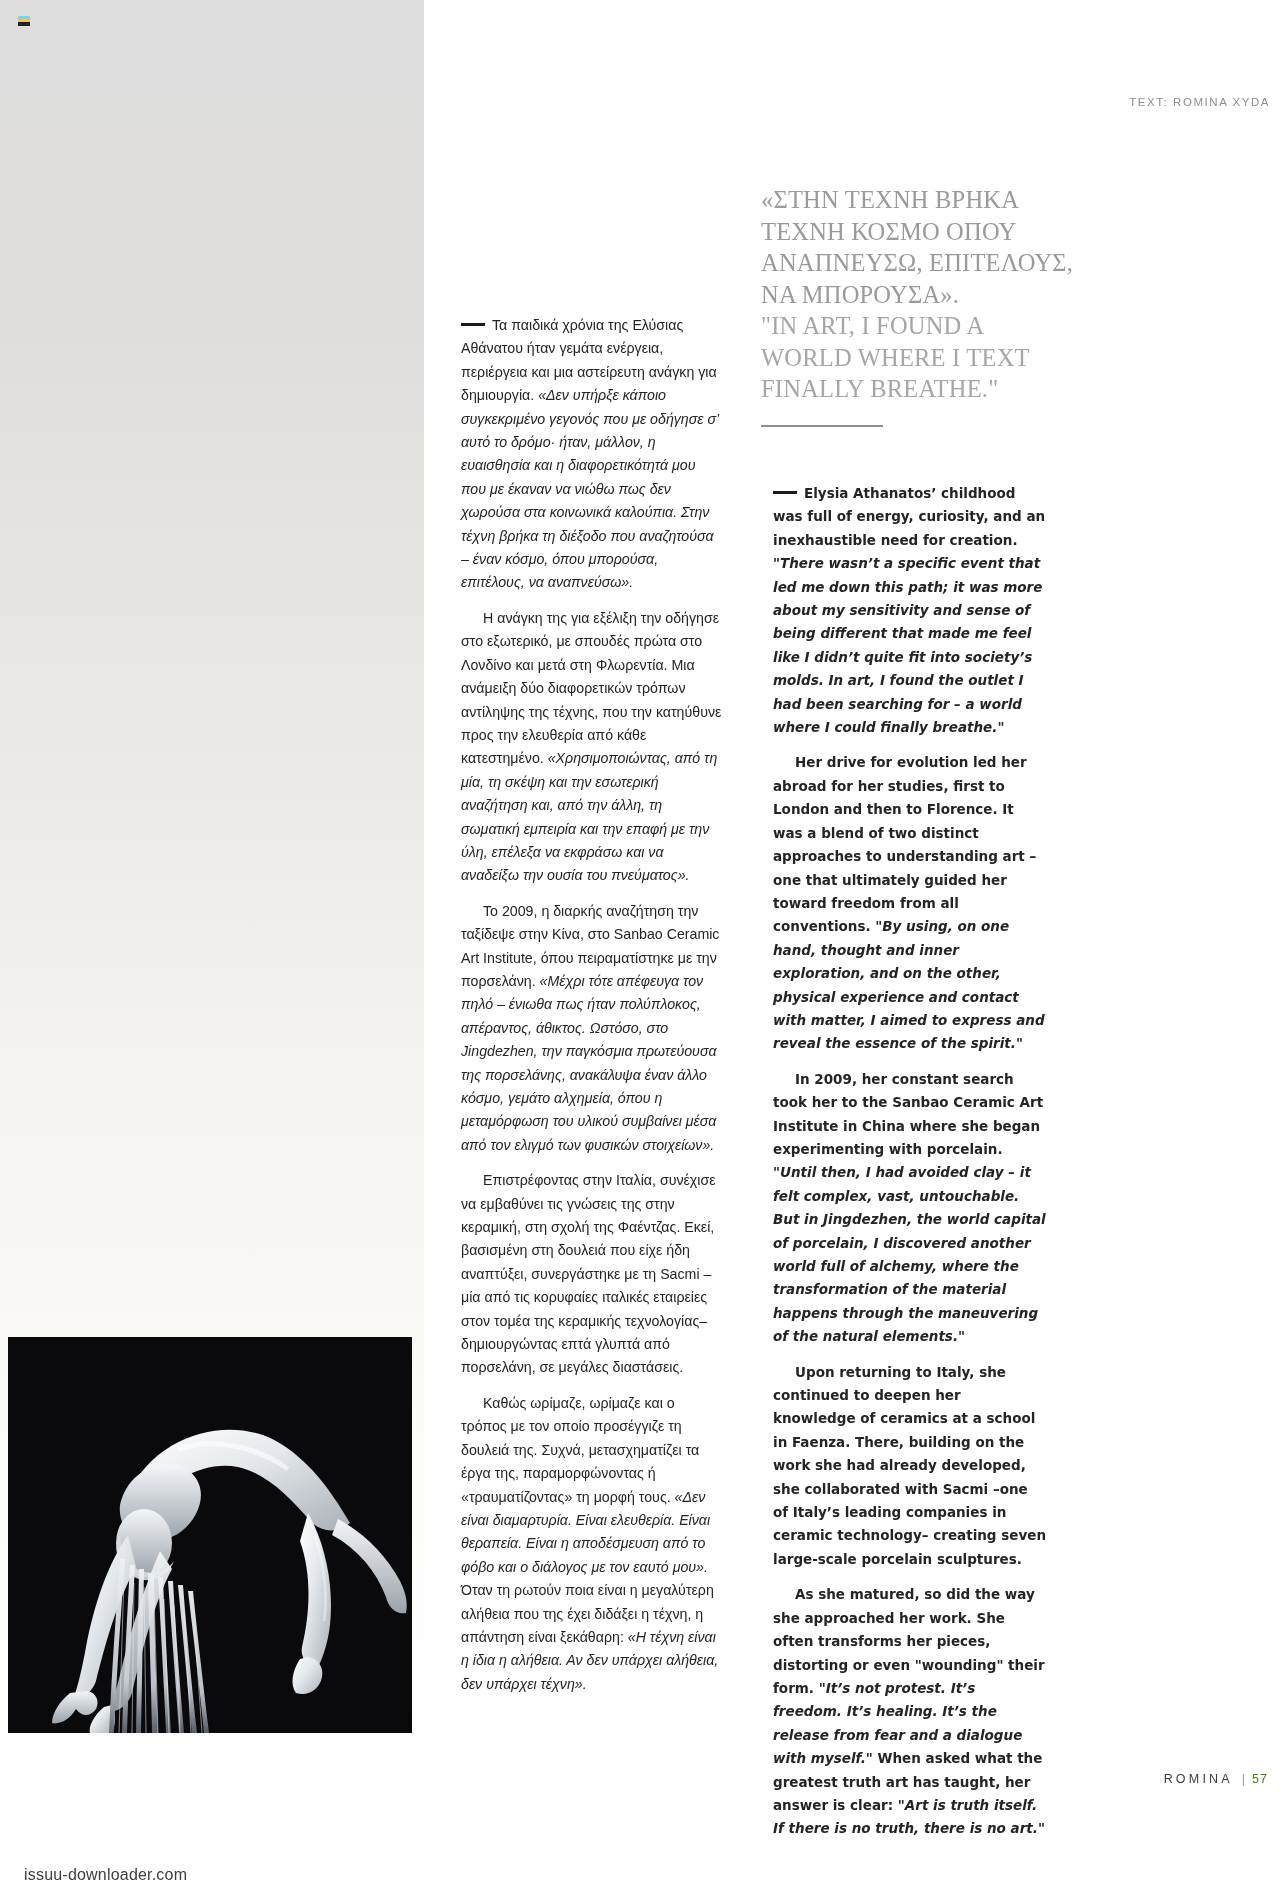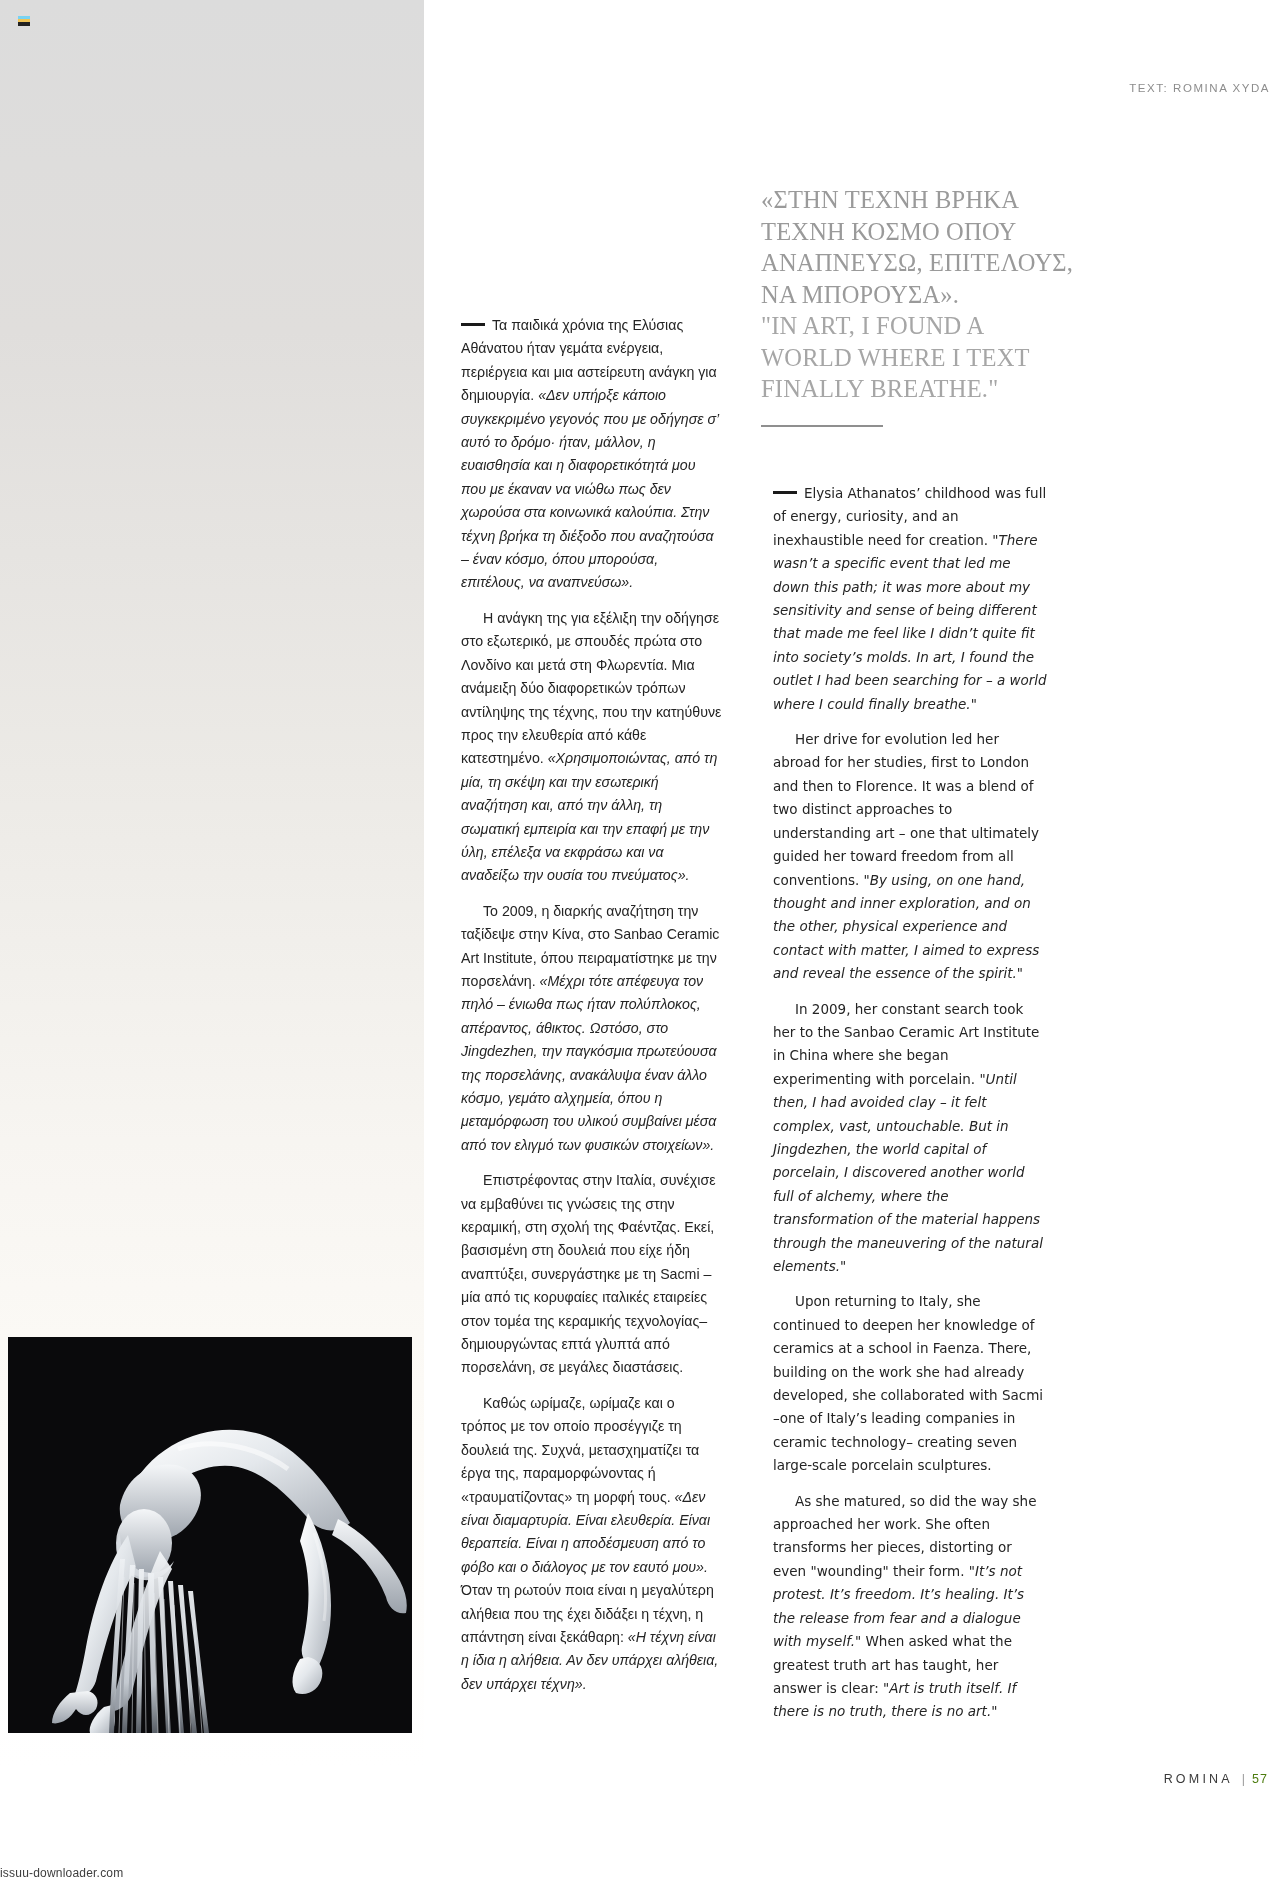--- a/index.html
+++ b/index.html
@@ -22,21 +22,21 @@
   }
 
   .top-artifact{
     position:absolute;left:18px;top:16px;width:12px;height:10px;
     background:linear-gradient(180deg,#6fd2f5 0%,#6fd2f5 32%,#f2c14a 33%,#f2c14a 62%,#111 63%,#111 100%);
     opacity:.92;
   }
 
   
   .runhead{
-    position:absolute;right:10px;top:82px;
+    position:absolute;right:10px;top:96px;
     font-size:11.5px;letter-spacing:1.55px;color:#8d8d8d;
     font-weight:400;white-space:nowrap;
   }
 
   
   .pullquote{
     position:absolute;left:761px;top:184px;width:300px;font-family:Liberation Serif, serif;
   }
   .pq-line{
     font-size:24.5px;line-height:31.5px;color:#9a9a9a;
@@ -50,20 +50,21 @@
   
   .col-gr{
     position:absolute;left:449px;top:302px;width:286px;
     font-size:14.2px;line-height:23.4px;color:#242424;
     text-align:left;
   }
   .col-en{
     position:absolute;left:761px;top:470px;width:298px;
     font-size:14.2px;line-height:23.4px;color:#242424;
     font-family:"Liberation Serif", serif;
+    font-weight:bold;
   }
   .col-en{ font-family:"DejaVu Sans", sans-serif; font-size:13.5px; line-height:23.4px;}
   .col-gr p,.col-en p{margin:12px;}
   .col-gr p + p,.col-en p + p{text-indent:22px;}
   .col-gr i,.col-en i{font-style:italic;}
 
   .lead-dash{
     display:inline-block;width:24px;height:3.4px;background:#1a1a1a;
     vertical-align:middle;margin-right:7px;margin-bottom:3px;
   }
@@ -81,21 +82,21 @@
   
   .footer{
     position:absolute;right:12px;top:1772px;
     font-size:12.5px;letter-spacing:3.2px;color:#3a3a3a;white-space:nowrap;
   }
   .footer .sep{color:#9b9b9b;margin:0 7px 0 9px;letter-spacing:0;}
   .footer .pg{letter-spacing:1px;color:#4d7c0f;}
 
   .watermark{
     position:absolute;left:0px;top:1866px;
-    font-size:12px;color:#3d3d3d;letter-spacing:.2px;
+    font-size:16px;color:#3d3d3d;letter-spacing:.2px;padding-left:24px;
   }
 </style>
 </head>
 <body>
 
 <div class="page">
 
   <div class="grey-panel">
     <div class="grey-fade"></div>
   </div>

